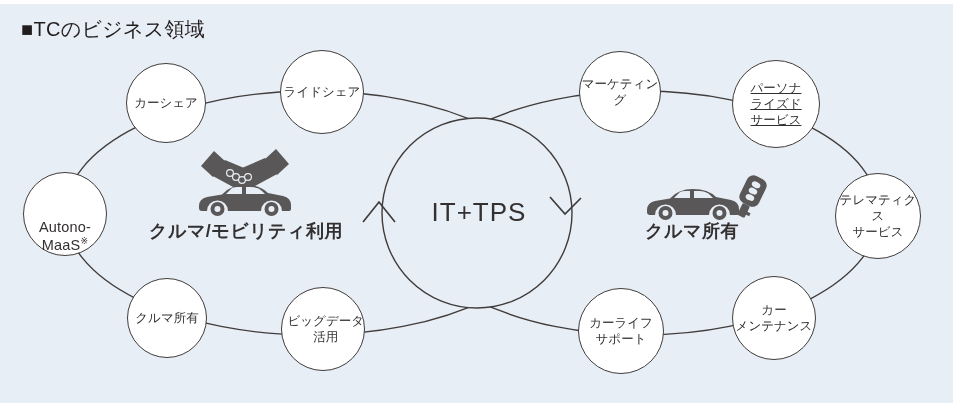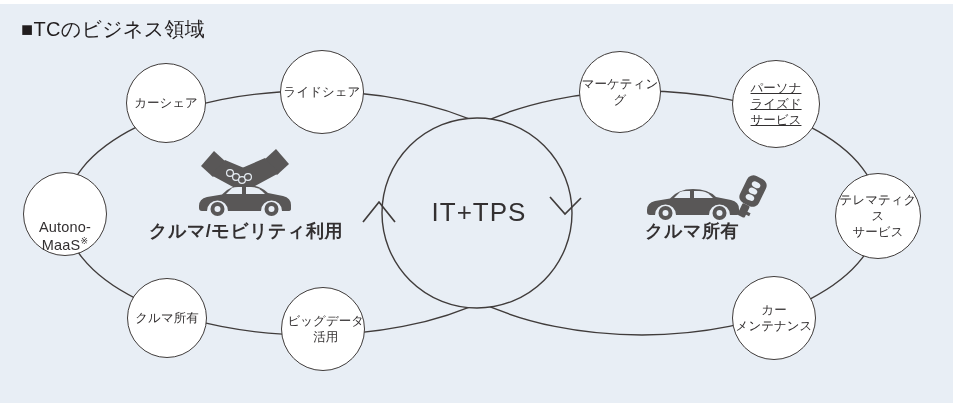--- a/index.html
+++ b/index.html
@@ -79,20 +79,24 @@
 サービス</span>
   </div>
   <div class="node" style="left:835px;top:173px;width:86px;height:86px;">
     <span class="lbl">テレマティクス
 サービス</span>
   </div>
   <div class="node" style="left:732px;top:276px;width:84px;height:84px;">
     <span class="lbl">カー
 メンテナンス</span>
   </div>
+  <div class="node" style="left:578px;top:288px;width:86px;height:86px;">
+    <span class="lbl">カーライフ
+サポート</span>
+  </div>
 
   <div class="icon-box" style="left:195px;top:146px;width:100px;height:70px;">
     <svg viewBox="0 0 100 70" width="100" height="70">
       <g>
         <polygon class="ic" points="6,20 19,5 31,16 18,31"></polygon>
         <polygon class="ic" points="94,18 81,3 69,14 82,29"></polygon>
         <path class="ic" d="M16,29 L30,14 L61,27 Q66,30 62,34 L48,43 Q44,46 40,42 Z"></path>
         <path class="ic" d="M84,27 L70,12 L40,25 Q36,28 39,32 L53,40 Q57,43 60,40 Z"></path>
         <circle class="ic-finger" cx="35" cy="27" r="3.4"></circle>
         <circle class="ic-finger" cx="41" cy="31" r="3.4"></circle>

